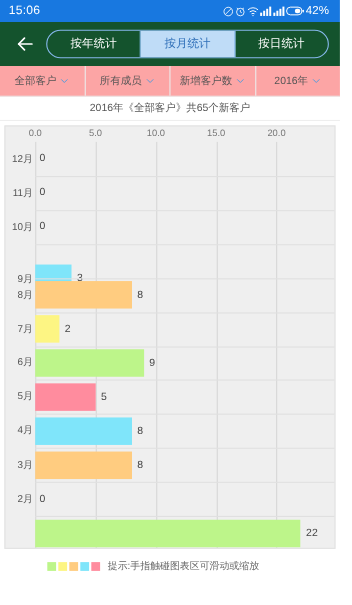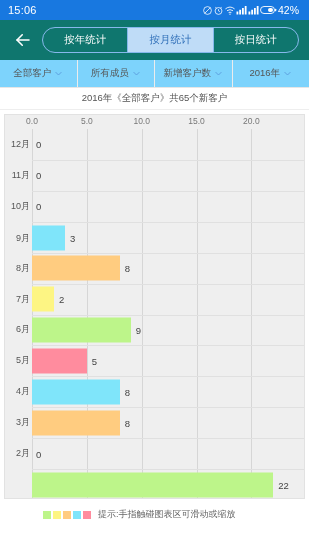--- a/index.html
+++ b/index.html
@@ -17,41 +17,41 @@
     display: flex; align-items: center;
     padding: 0 10px 0 8px; color: #fff;
   }
   .status-time { font-size: 11px; letter-spacing: .2px; }
   .status-right { margin-left: auto; display: flex; align-items: center; gap: 0; }
   .status-right svg { display: block; }
   .status-pct { font-size: 10.5px; margin-left: 1px; }
 
   
   .header {
-    height: 40px; background: #0f766e;
+    height: 40px; background: #14532d;
     display: flex; align-items: center; padding: 0 10px 0 8px;
   }
   .back-btn { width: 30px; height: 30px; display: flex; align-items: center; justify-content: center; cursor: pointer; }
   .tabs {
     flex: 1; height: 26px; margin-left: 4px;
     border: 1px solid #86b8ec; border-radius: 13px;
     display: flex; overflow: hidden; background: transparent;
   }
   .tab {
     flex: 1; display: flex; align-items: center; justify-content: center;
     font-size: 10.5px; color: #ffffff; cursor: pointer;
     border-right: 1px solid #86b8ec;
   }
   .tab:last-child { border-right: none; }
   .tab.active { background: #bfdcf7; color: #2f6fb8; }
 
   
   .filterbar {
     height: 28px; display: flex; align-items: stretch;
-    border-bottom: 1px solid #e6e6e6; background: #7dd3fc;
+    border-bottom: 1px solid #e6e6e6; background: #fca5a5;
   }
   .filter {
     flex: 1; display: flex; align-items: center; justify-content: center;
     gap: 3px; border-right: 1px solid #ececec; cursor: pointer;
   }
   .filter:last-child { border-right: none; }
   .filter-label { font-size: 9.5px; color: #555; white-space: nowrap; }
   .chev { width: 9px; height: 9px; display: block; }
 
   
@@ -214,21 +214,21 @@
         <div class="bar-row" style="top: 30.9167px; height: 30.9167px;">
           <span class="row-label">11月</span>
           <span class="bar-value" style="left: 31px;">0</span>
         </div>
         <div class="rowline" style="top: 61.8333px;"></div>
         <div class="bar-row" style="top: 61.8333px; height: 30.9167px;">
           <span class="row-label">10月</span>
           <span class="bar-value" style="left: 31px;">0</span>
         </div>
         <div class="rowline" style="top: 92.75px;"></div>
-        <div class="bar-row" style="top: 94px; height: 30.9167px;">
+        <div class="bar-row" style="top: 109px; height: 30.9167px;">
           <span class="row-label">9月</span>
           <div class="bar" style="width: 32.9032px; background: rgb(127, 229, 250);"></div>
           <span class="bar-value" style="left: 64.9032px;">3</span>
         </div>
         <div class="rowline" style="top: 123.667px;"></div>
         <div class="bar-row" style="top: 123.667px; height: 30.9167px;">
           <span class="row-label">8月</span>
           <div class="bar" style="width: 87.7419px; background: rgb(255, 204, 128);"></div>
           <span class="bar-value" style="left: 119.742px;">8</span>
         </div>

